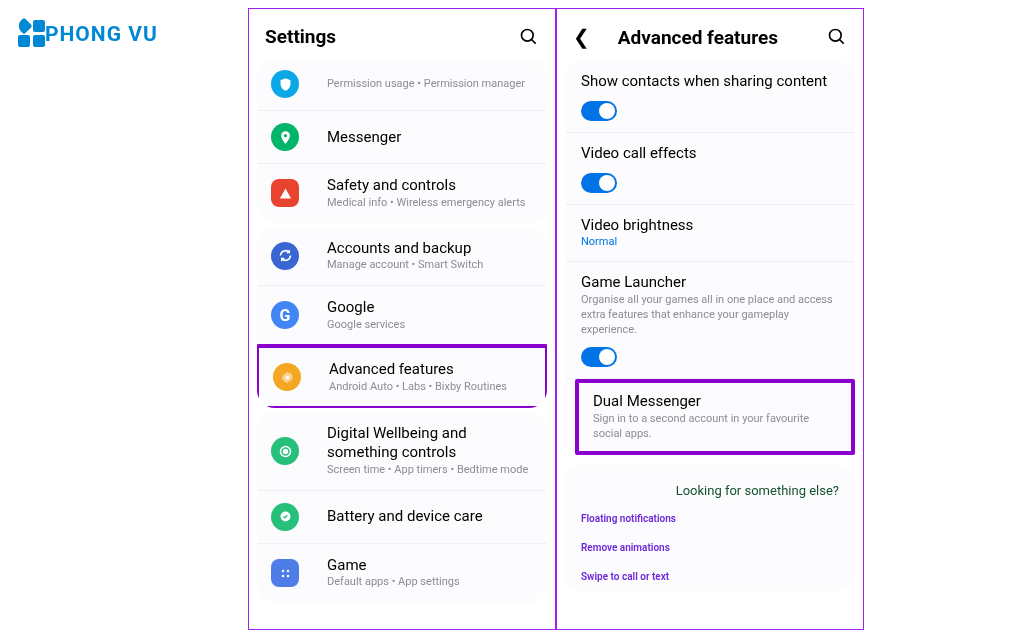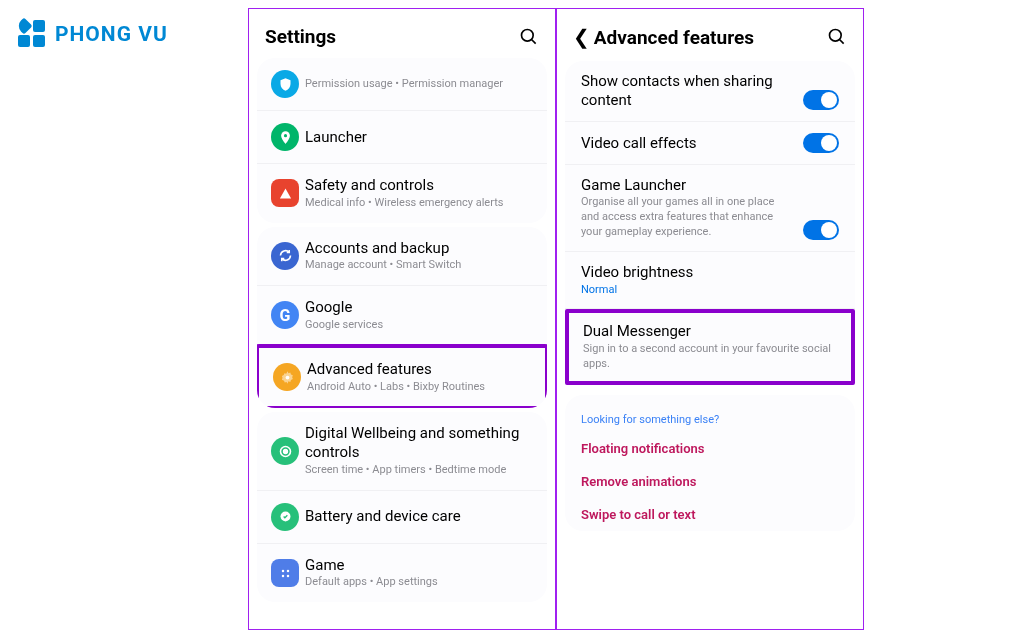--- a/index.html
+++ b/index.html
@@ -1,45 +1,45 @@
 <!DOCTYPE html>
 <html><head>
 <meta charset="utf-8">
 <style>
   * { margin: 0; padding: 0; box-sizing: border-box; font-family: -apple-system, BlinkMacSystemFont, "Segoe UI", Roboto, sans-serif; }
   body { background: #fff; width: 1024px; height: 640px; overflow: hidden; }
-  .logo { position: absolute; top: 20px; left: 18px; display: flex; align-items: center; gap: 10px; }
+  .logo { position: absolute; top: 20px; left: 18px; display: flex; align-items: center; gap: 0; }
   .logo-icon { display: grid; grid-template-columns: 12px 12px; grid-template-rows: 12px 12px; gap: 3px; }
   .logo-icon span { background: #0088d4; border-radius: 2px; }
   .logo-icon span:nth-child(1){ border-radius: 2px 2px 2px 8px; transform: rotate(45deg); }
   .logo-text { color: #0088d4; font-weight: 700; font-size: 21px; letter-spacing: 1px; }
   .panes { position: absolute; top: 8px; left: 248px; display: flex; gap: 0; }
   .pane { width: 308px; height: 622px; border: 1px solid #a020f0; background: #fff; overflow: hidden; }
-  .pane-header { display: flex; align-items: center; padding: 16px 16px 12px 16px; gap: 4px; }
+  .pane-header { display: flex; align-items: center; padding: 16px 16px 12px 16px; gap: 28px; }
   .pane-title { font-size: 19px; font-weight: 700; color: #000; flex: 1; }
   .back-chev { font-size: 20px; color: #000; }
   .search-icon { width: 20px; height: 20px; }
   .group { background: #fcfcfe; border-radius: 18px; margin: 4px 8px; overflow: hidden; }
-  .row { display: flex; align-items: center; padding: 12px 14px; gap: 6px; border-bottom: 1px solid #f0f0f3; position: relative; }
+  .row { display: flex; align-items: center; padding: 12px 14px; gap: 28px; border-bottom: 1px solid #f0f0f3; position: relative; }
   .row:last-child { border-bottom: none; }
   .row.highlight { border: 4px solid #8a00cc; border-radius: 4px; margin: -2px; }
   .ic { width: 28px; height: 28px; border-radius: 50%; display: flex; align-items: center; justify-content: center; color: #fff; font-size: 14px; flex-shrink: 0; }
   .ic svg { width: 15px; height: 15px; }
   .row-text { flex: 1; min-width: 0; }
   .row-title { font-size: 15px; color: #000; line-height: 1.25; }
   .row-sub { font-size: 11px; color: #8c8c92; line-height: 1.35; margin-top: 1px; }
   .row-sub.blue { color: #0073e6; }
   .toggle { width: 36px; height: 20px; border-radius: 10px; background: #0073e6; position: relative; flex-shrink: 0; }
   .toggle::after { content: ""; width: 16px; height: 16px; background: #fff; border-radius: 50%; position: absolute; top: 2px; right: 2px; }
-  .row2 { padding: 11px 16px; border-bottom: 1px solid #f0f0f3; display: flex; align-items: flex-end; gap: 10px; }
+  .row2 { padding: 11px 16px; border-bottom: 1px solid #f0f0f3; display: flex; align-items: flex-start; gap: 10px; flex-direction: column; }
   .row2:last-child{ border-bottom: none; }
   .row2 .row-text { flex: 1; }
-  .row2.highlight { border: 4px solid #8a00cc; border-radius: 2px; padding: 9px 14px; }
-  .suggest-title { font-size: 11px; color: #3b82f6; padding: 18px 16px 6px; }
-  .suggest-link { font-size: 13px; color: #be185d; font-weight: 600; padding: 9px 16px; display: block; }
+  .row2.highlight { border: 4px solid #8a00cc; border-radius: 2px; padding: 9px 14px; margin-left: 10px; }
+  .suggest-title { font-size: 13px; color: #14532d; padding: 18px 16px 6px; text-align: right; }
+  .suggest-link { font-size: 10px; color: #6d28d9; font-weight: 600; padding: 9px 16px; display: block; }
   .scroll-body { height: calc(100% - 52px); overflow: hidden; }
   .group-flat { background: #fcfcfe; border-radius: 18px; margin: 6px 8px 10px; }
 </style>
 </head>
 <body>
 
 <div class="logo">
   <div class="logo-icon">
     <span></span>
       <span></span>
@@ -73,21 +73,21 @@
             </div>
         </div>
         <div class="row">
           <div class="ic" style=";background:#00b56a">
               <svg viewBox="0 0 24 24" fill="#fff">
                 <path d="M12 2a7 7 0 017 7c0 5-7 13-7 13S5 14 5 9a7 7 0 017-7z"></path>
                 <circle cx="12" cy="9" r="2.5" fill="#00b56a"></circle>
               </svg>
             </div>
           <div class="row-text">
-              <div class="row-title">Launcher</div>
+              <div class="row-title">Messenger</div>
             </div>
         </div>
         <div class="row">
           <div class="ic" style="border-radius:8px;background:#e8432e">
               <svg viewBox="0 0 24 24" fill="#fff">
                 <path d="M12 4l9 16H3z"></path>
               </svg>
             </div>
           <div class="row-text">
               <div class="row-title">Safety and controls</div>
@@ -190,30 +190,30 @@
           <div class="toggle"></div>
         </div>
         <div class="row2">
           <div class="row-text">
               <div class="row-title">Video call effects</div>
             </div>
           <div class="toggle"></div>
         </div>
         <div class="row2">
           <div class="row-text">
+              <div class="row-title">Video brightness</div>
+              <div class="row-sub blue">Normal</div>
+            </div>
+        </div>
+        <div class="row2">
+          <div class="row-text">
               <div class="row-title">Game Launcher</div>
               <div class="row-sub">Organise all your games all in one place and access extra features that enhance your gameplay experience.</div>
             </div>
           <div class="toggle"></div>
-        </div>
-        <div class="row2">
-          <div class="row-text">
-              <div class="row-title">Video brightness</div>
-              <div class="row-sub blue">Normal</div>
-            </div>
         </div>
         <div class="row2 highlight">
           <div class="row-text">
               <div class="row-title">Dual Messenger</div>
               <div class="row-sub">Sign in to a second account in your favourite social apps.</div>
             </div>
         </div>
       </div>
 
       <div class="group-flat">

